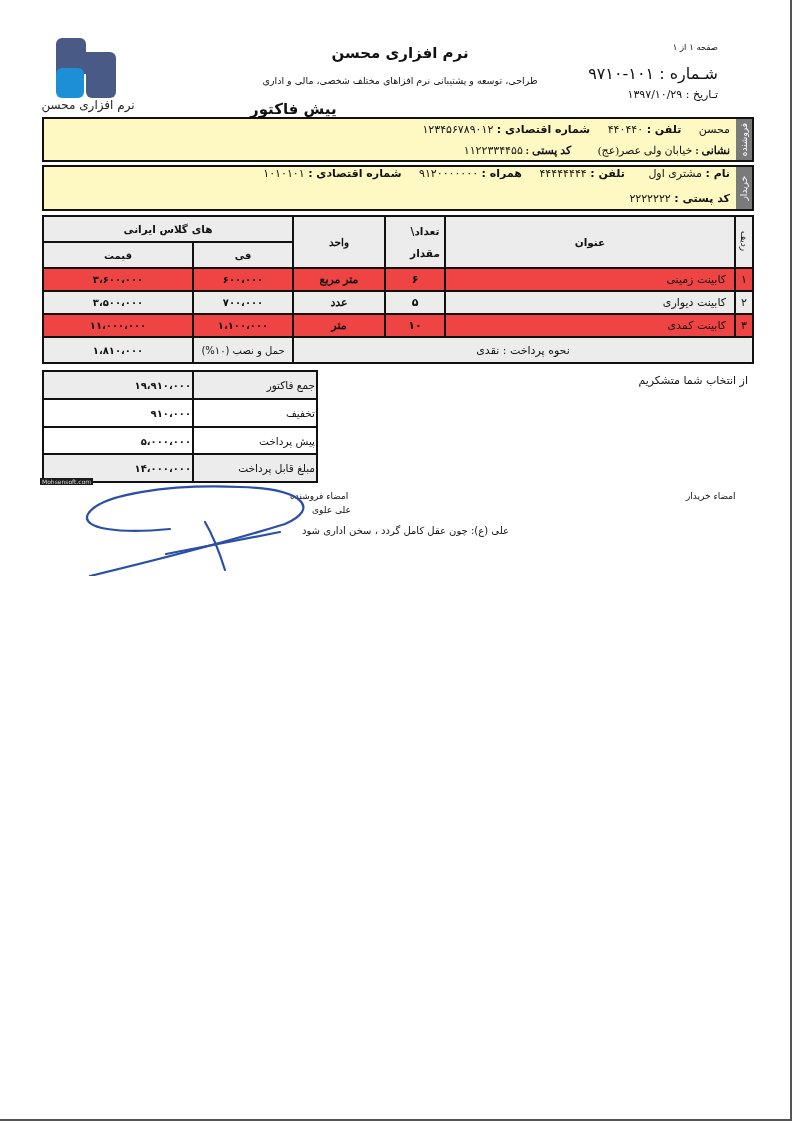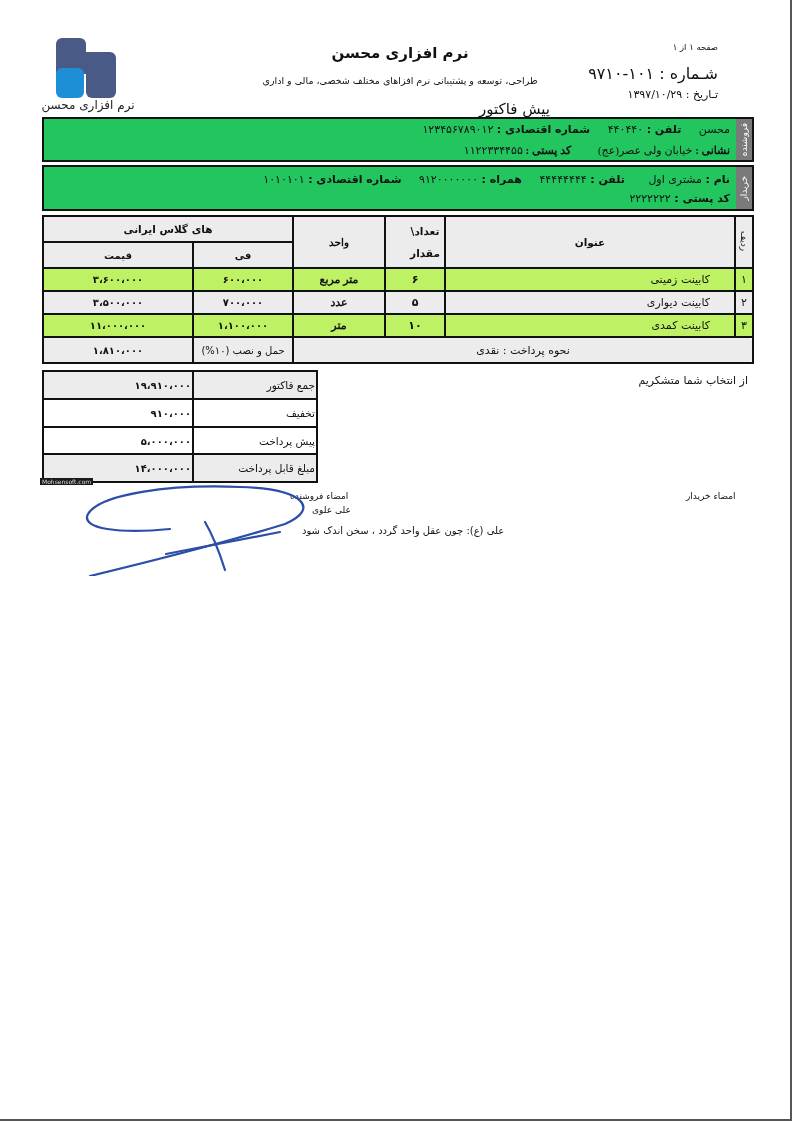--- a/index.html
+++ b/index.html
@@ -10,56 +10,56 @@
     .page-frame {
       position:absolute; left:0; top:0; width:792px; height:1121px;
       border-right:2px solid #555; border-bottom:2px solid #555; box-sizing:border-box;
     }
     .abs { position:absolute; }
     
     .logo { left:42px; top:38px; width:90px; height:76px; }
     .logo-sq { position:absolute; border-radius:6px; }
     .company-title { left:250px; top:44px; width:300px; text-align:center; font-size:15px; font-weight:bold; direction:rtl; }
     .company-sub { left:230px; top:75px; width:340px; text-align:center; font-size:9.5px; direction:rtl; }
-    .doc-title { left:250px; top:100px; width:300px; text-align:right; font-size:15px; font-weight:normal; direction:rtl; }
+    .doc-title { left:250px; top:100px; width:300px; text-align:left; font-size:15px; font-weight:bold; direction:rtl; }
     .meta { right:76px; direction:rtl; text-align:right; font-size:10px; }
     .meta.page { top:42px; font-size:8.5px; }
     .meta.num { top:64px; font-size:16px; }
     .meta.date { top:88px; font-size:11px; }
 
     
     .party-box {
-      position:absolute; left:42px; width:712px; border:2px solid #111; box-sizing:border-box; background:#22c55e;
+      position:absolute; left:42px; width:712px; border:2px solid #111; box-sizing:border-box; background:#fef9c3;
     }
     .party-tag {
       position:absolute; right:0; top:0; bottom:0; width:16px; background:#7a7a7a; color:#fff;
       font-size:9px; display:flex; align-items:center; justify-content:center;
     }
     .party-tag span { writing-mode:vertical-rl; transform:rotate(180deg); white-space:nowrap; }
     .party-line { position:absolute; right:22px; direction:rtl; font-size:11px; white-space:nowrap; }
     .party-line b { font-weight:bold; }
     .party-line .gap { display:inline-block; width:14px; }
 
     
     table.items {
       position:absolute; left:42px; top:215px; width:712px; border-collapse:collapse; direction:rtl;
       font-size:11px;
     }
     table.items td, table.items th {
       border:2px solid #111; padding:0; text-align:center; height:23px; box-sizing:border-box;
     }
     table.items th { font-weight:bold; background:#ececec; font-size:10.5px; }
     table.items .row-num { width:18px; }
-    table.items .title-cell { text-align:right; padding-right:24px; }
+    table.items .title-cell { text-align:right; padding-right:8px; }
     table.items .qty { width:60px; font-weight:bold; }
     table.items .unit { width:92px; font-weight:bold;font-family:Liberation Serif, serif; }
     table.items .fee { width:100px; font-weight:bold; font-size:10px; }
     table.items .price { width:150px; font-weight:bold; font-size:10px; }
     table.items tr.shade td { background:#ececec; }
-    table.items tr.plain td { background:#bef264; }
+    table.items tr.plain td { background:#ef4444; }
     table.items .vert span { writing-mode:vertical-rl; font-size:9px; font-weight:normal; }
 
     
     .totals { position:absolute; left:42px; width:276px; border-collapse:collapse; direction:rtl; font-size:11px; }
     .totals td { border:2px solid #111; height:24px; text-align:right; }
     .totals .lbl { width:120px; font-size:10.5px; }
     .totals .val { font-weight:bold; font-size:10px; }
     .totals tr.shade td { background:#ececec; }
     .thanks { right:46px; top:374px; direction:rtl; font-size:11px; }
     .watermark { left:40px; top:478px; background:#1a1a1a; color:#ddd; font-size:6px; padding:0 2px; }
@@ -111,21 +111,21 @@
     <span>خیابان ولی عصر(عج)</span><span class="gap" style="width:24px"></span>
     <b>کد پستی :</b>
     <span>۱۱۲۲۳۳۴۴۵۵</span>
   </div>
 </div>
 
 <div class="party-box" style="top:165px;height:46px;">
   <div class="party-tag">
       <span>خریدار</span>
     </div>
-  <div class="party-line" style="top:6px;">
+  <div class="party-line" style="top:0;">
     <b>نام :</b>
     <span>مشتری اول</span><span class="gap" style="width:20px"></span>
     <b>تلفن :</b>
     <span>۴۴۴۴۴۴۴۴</span><span class="gap"></span>
     <b>همراه :</b>
     <span>۹۱۲۰۰۰۰۰۰۰</span><span class="gap"></span>
     <b>شماره اقتصادی :</b>
     <span>۱۰۱۰۱۰۱</span>
   </div>
   <div class="party-line" style="top:25px;">
@@ -202,20 +202,20 @@
     <td class="val">۱۴،۰۰۰،۰۰۰</td>
   </tr>
 </tbody>
   </table>
 
 <div class="abs thanks">از انتخاب شما متشکریم</div>
 <div class="abs watermark">Mohsensoft.com</div>
 
 <div class="abs sig-label" style="left:290px;top:491px;">امضاء فروشنده</div>
 <div class="abs sig-label" style="left:312px;top:505px;">علی علوی</div>
-<div class="abs quote" style="left:302px;top:525px;">علی (ع): چون عقل واحد گردد ، سخن اندک شود</div>
+<div class="abs quote" style="left:302px;top:525px;">علی (ع): چون عقل کامل گردد ، سخن اداری شود</div>
 <div class="abs sig-label" style="left:686px;top:491px;">امضاء خریدار</div>
 
 <svg class="abs" style="left:80px;top:484px;" width="240" height="92" viewBox="0 0 240 92">
   <path d="M 10 92 C 60 80, 140 60, 205 40 C 240 25, 225 5, 160 3 C 90 0, 20 10, 8 30 C 0 45, 40 50, 90 45" fill="none" stroke="#2b4ea8" stroke-width="2.2" stroke-linecap="round"></path>
   <path d="M 125 38 C 135 55, 140 70, 145 86" fill="none" stroke="#2b4ea8" stroke-width="2.2" stroke-linecap="round"></path>
   <path d="M 86 70 L 200 48" fill="none" stroke="#2b4ea8" stroke-width="2.2" stroke-linecap="round"></path>
 </svg>
 
 </body></html>

